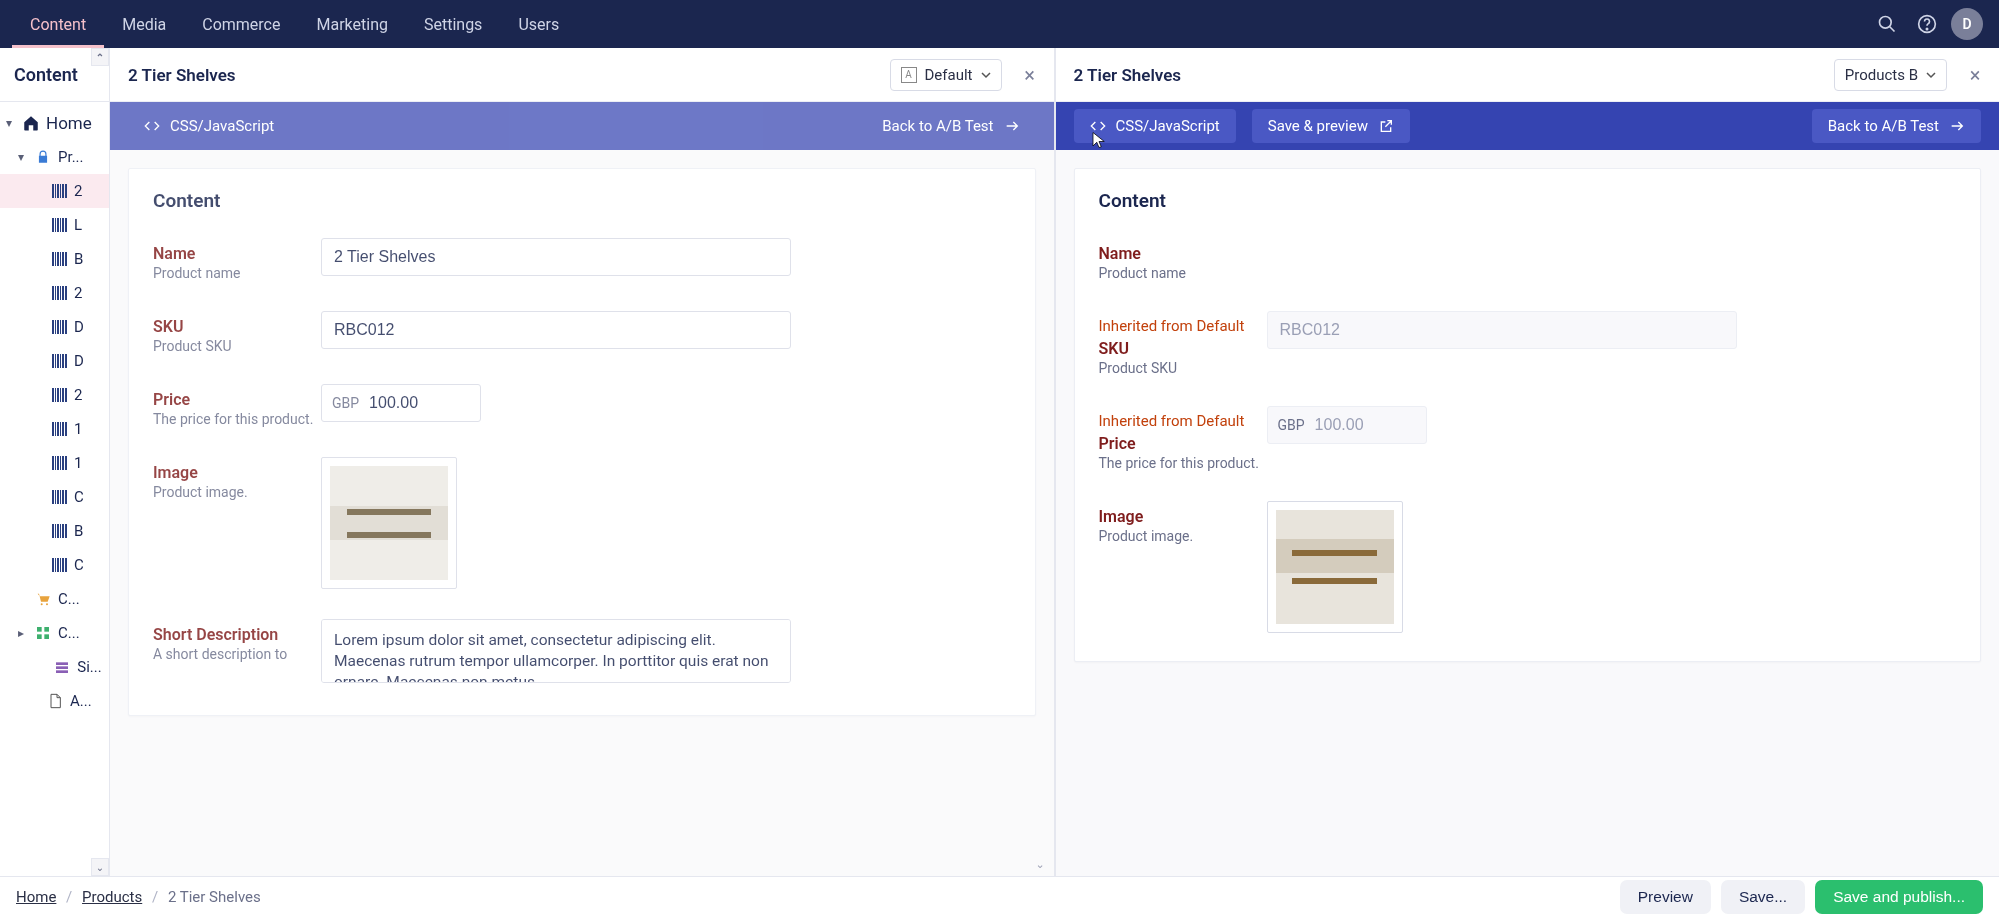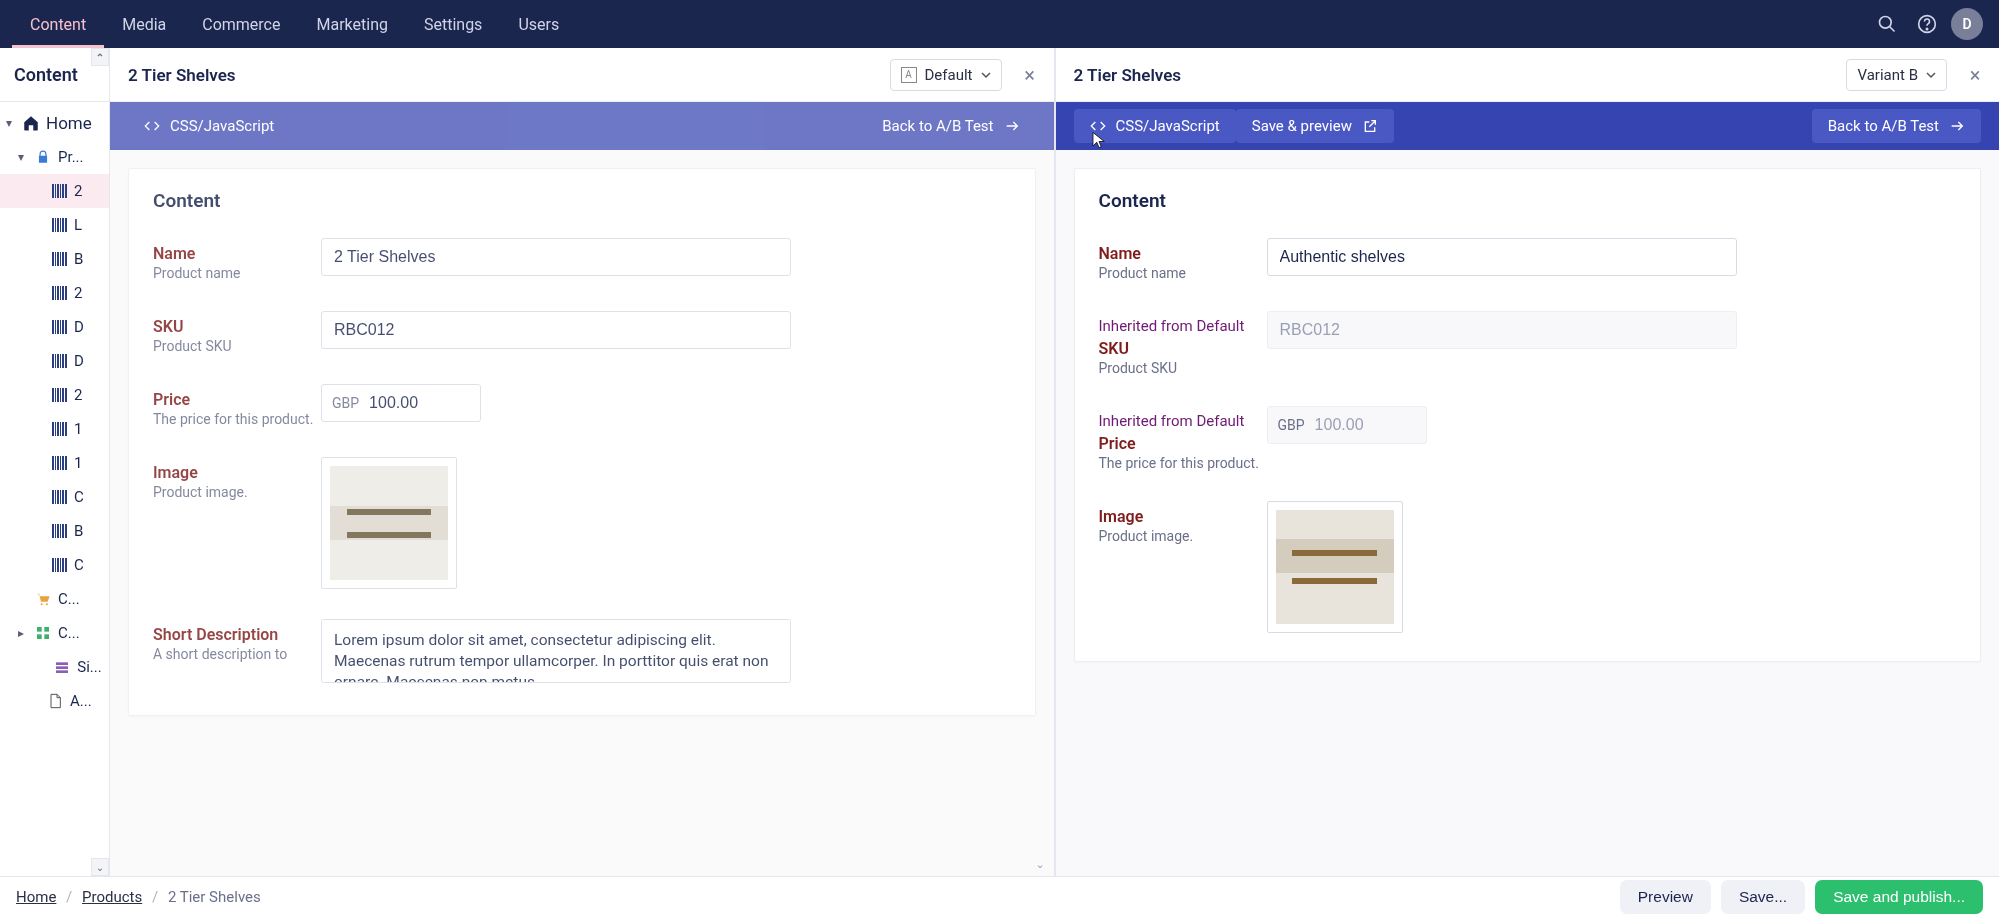--- a/index.html
+++ b/index.html
@@ -37,21 +37,21 @@
   .editors { flex: 1; display: flex; min-width: 0; }
   .pane { flex: 1; display: flex; flex-direction: column; min-width: 0; overflow: hidden; }
   .pane + .pane { border-left: 2px solid #e5e7ef; }
 
   .pane-header { height: 54px; display: flex; align-items: center; padding: 0 10px 0 18px; border-bottom: 1px solid #eceef4; }
   .pane-title { font-size: 17px; font-weight: 600; flex: 1; }
   .variant-pill { display: flex; align-items: center; gap: 8px; border: 1px solid #d8dbe6; border-radius: 4px; padding: 6px 10px; font-size: 15px; color: #2a2f45; cursor: pointer; }
   .variant-pill .lang-icon { width: 16px; height: 16px; border: 1px solid #888; display: inline-flex; align-items: center; justify-content: center; font-size: 10px; color: #888; }
   .close-x { margin-left: 14px; width: 28px; height: 28px; display: flex; align-items: center; justify-content: center; font-size: 20px; color: #7a7f99; cursor: pointer; }
 
-  .bluebar { background: #3544b1; height: 48px; display: flex; align-items: center; gap: 0; padding: 0 18px; color: #fff; }
+  .bluebar { background: #3544b1; height: 48px; display: flex; align-items: center; gap: 16px; padding: 0 18px; color: #fff; }
   .pane.dimmed .bluebar { opacity: 0.72; }
   .bluebar .bb-btn { display: flex; align-items: center; gap: 10px; padding: 8px 16px; border-radius: 4px; cursor: pointer; font-size: 15px; }
   .bluebar .bb-btn.solid { background: #4a58c4; }
   .bluebar .bb-spacer { flex: 1; }
 
   .pane-body { flex: 1; overflow-y: auto; background: #f9f9fb; padding: 18px; position: relative; }
   .pane.dimmed .pane-body::after { content: ""; position: absolute; inset: 0; background: rgba(255,255,255,0.18); pointer-events: none; }
 
   .card { background: #fff; border: 1px solid #eceef4; border-radius: 2px; padding: 20px 24px 28px; box-shadow: 0 1px 2px rgba(0,0,0,0.03); }
   .card-title { font-size: 19px; font-weight: 600; margin-bottom: 26px; color: #1b264f; }
@@ -64,21 +64,21 @@
   .field-input-col { flex: 1; min-width: 0; }
 
   .text-input { width: 100%; max-width: 470px; height: 38px; border: 1px solid #d8dbe6; border-radius: 3px; padding: 0 12px; font-size: 16px; color: #1b264f; background: #fff; }
   .text-input.disabled { background: #f8f8fb; color: #9a9fb5; border-color: #eceef4; }
   .price-wrap { display: flex; align-items: center; border: 1px solid #d8dbe6; border-radius: 3px; width: 160px; height: 38px; overflow: hidden; background: #fff; }
   .price-wrap.disabled { background: #f8f8fb; border-color: #eceef4; }
   .price-currency { font-size: 14px; color: #6b708a; padding: 0 10px; text-align: right; }
   .price-value { flex: 1; border: none; height: 100%; font-size: 16px; color: #1b264f; background: transparent; }
   .price-wrap.disabled .price-value { color: #9a9fb5; }
 
-  .inherited { font-size: 15px; color: #701a75; margin-bottom: 4px; }
+  .inherited { font-size: 15px; color: #c2410c; margin-bottom: 4px; }
 
   .image-box { width: 136px; height: 132px; border: 1px solid #d8dbe6; border-radius: 2px; padding: 8px; display: flex; align-items: center; justify-content: center; background: #fff; }
   .image-placeholder { width: 100%; height: 100%; display: flex; align-items: center; justify-content: center; background: linear-gradient(180deg,#ece9e3 0%,#ece9e3 35%,#dcd7cd 35%,#dcd7cd 65%,#ece9e3 65%); position: relative; }
   .shelf-line { position: absolute; left: 14%; right: 14%; height: 6px; background: #6b5a3a; }
   .image-placeholder.variant-b { background: linear-gradient(180deg,#e8e4dc 0%,#e8e4dc 25%,#d4ccbd 25%,#d4ccbd 55%,#e8e4dc 55%); }
   .image-placeholder.variant-b .shelf-line { background: #8a6a3a; }
 
   .textarea { width: 100%; max-width: 470px; min-height: 60px; border: 1px solid #d8dbe6; border-radius: 3px; padding: 10px 12px; font-size: 15.5px; color: #1b264f; line-height: 1.35; resize: none; font-family: inherit; }
 
   
@@ -455,21 +455,21 @@
           </div>
         </div>
         <div class="scroll-hint">⌄</div>
       </div>
     </div>
 
     <div class="pane">
       <div class="pane-header">
         <div class="pane-title">2 Tier Shelves</div>
         <div class="variant-pill">
-          <span>Variant B</span>
+          <span>Products B</span>
           <svg width="10" height="10" viewBox="0 0 10 10">
               <path d="M1 3l4 4 4-4" fill="none" stroke="#555" stroke-width="1.5"></path>
             </svg>
         </div>
         <div class="close-x">×</div>
       </div>
       <div class="bluebar">
         <div class="bb-btn solid">
           <svg width="16" height="16" viewBox="0 0 24 24" fill="none" stroke="currentColor" stroke-width="2">
               <path d="M8 6l-6 6 6 6M16 6l6 6-6 6"></path>
@@ -491,23 +491,20 @@
         </div>
       </div>
       <div class="pane-body">
         <div class="card">
           <div class="card-title">Content</div>
 
           <div class="field">
             <div class="field-label-col">
               <div class="field-label">Name</div>
               <div class="field-sub">Product name</div>
-            </div>
-            <div class="field-input-col">
-              <input class="text-input" value="Authentic shelves" style="">
             </div>
           </div>
 
           <div class="field">
             <div class="field-label-col">
               <div class="inherited">Inherited from Default</div>
               <div class="field-label">SKU</div>
               <div class="field-sub">Product SKU</div>
             </div>
             <div class="field-input-col">

